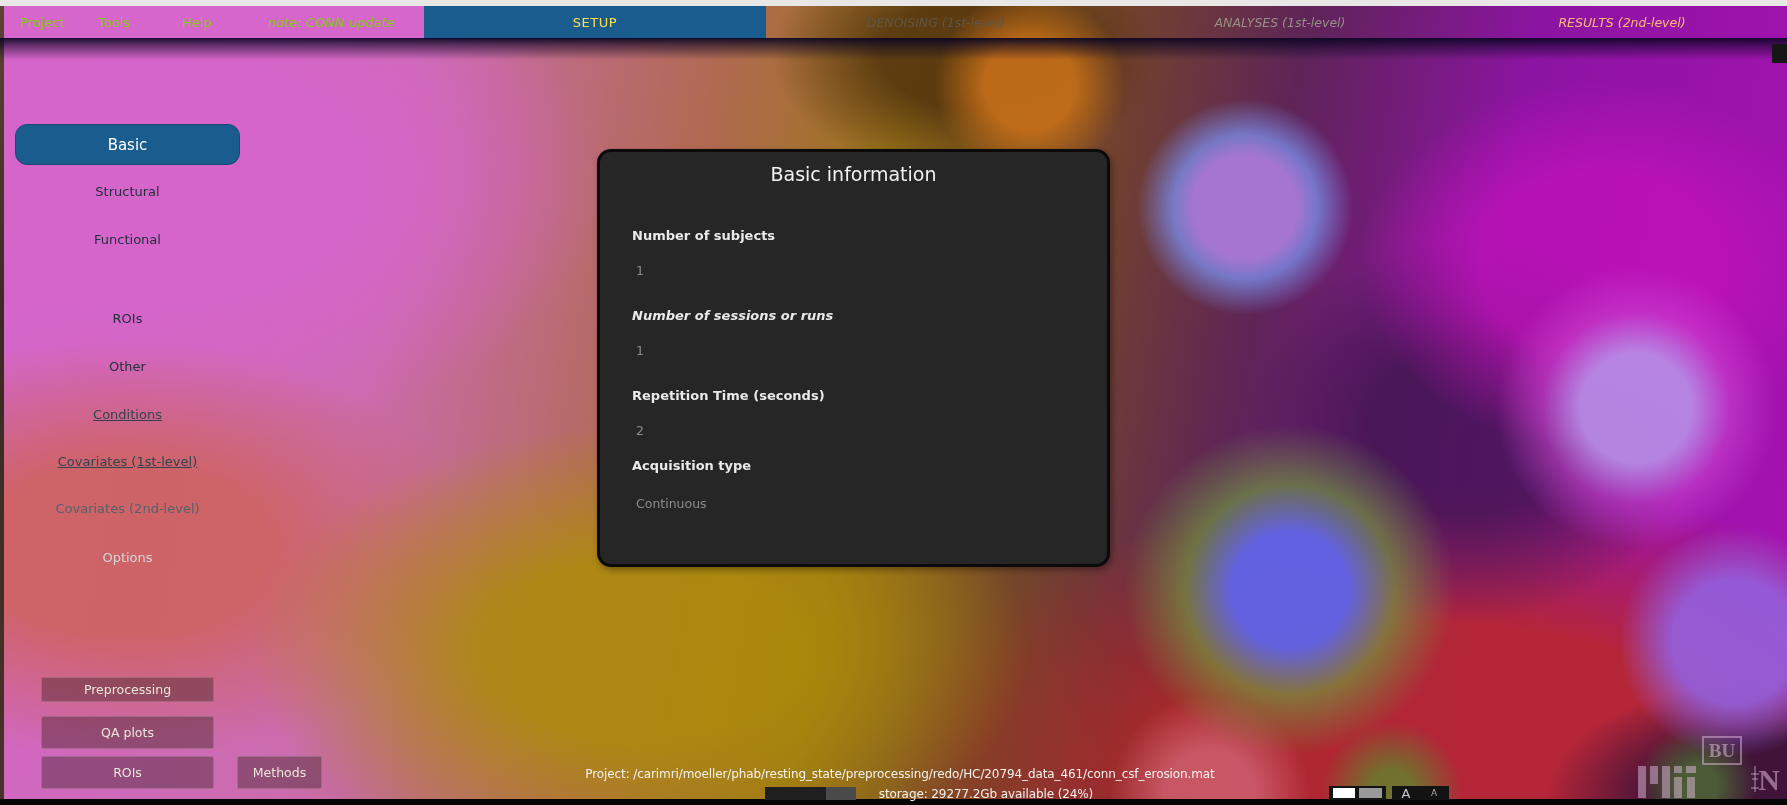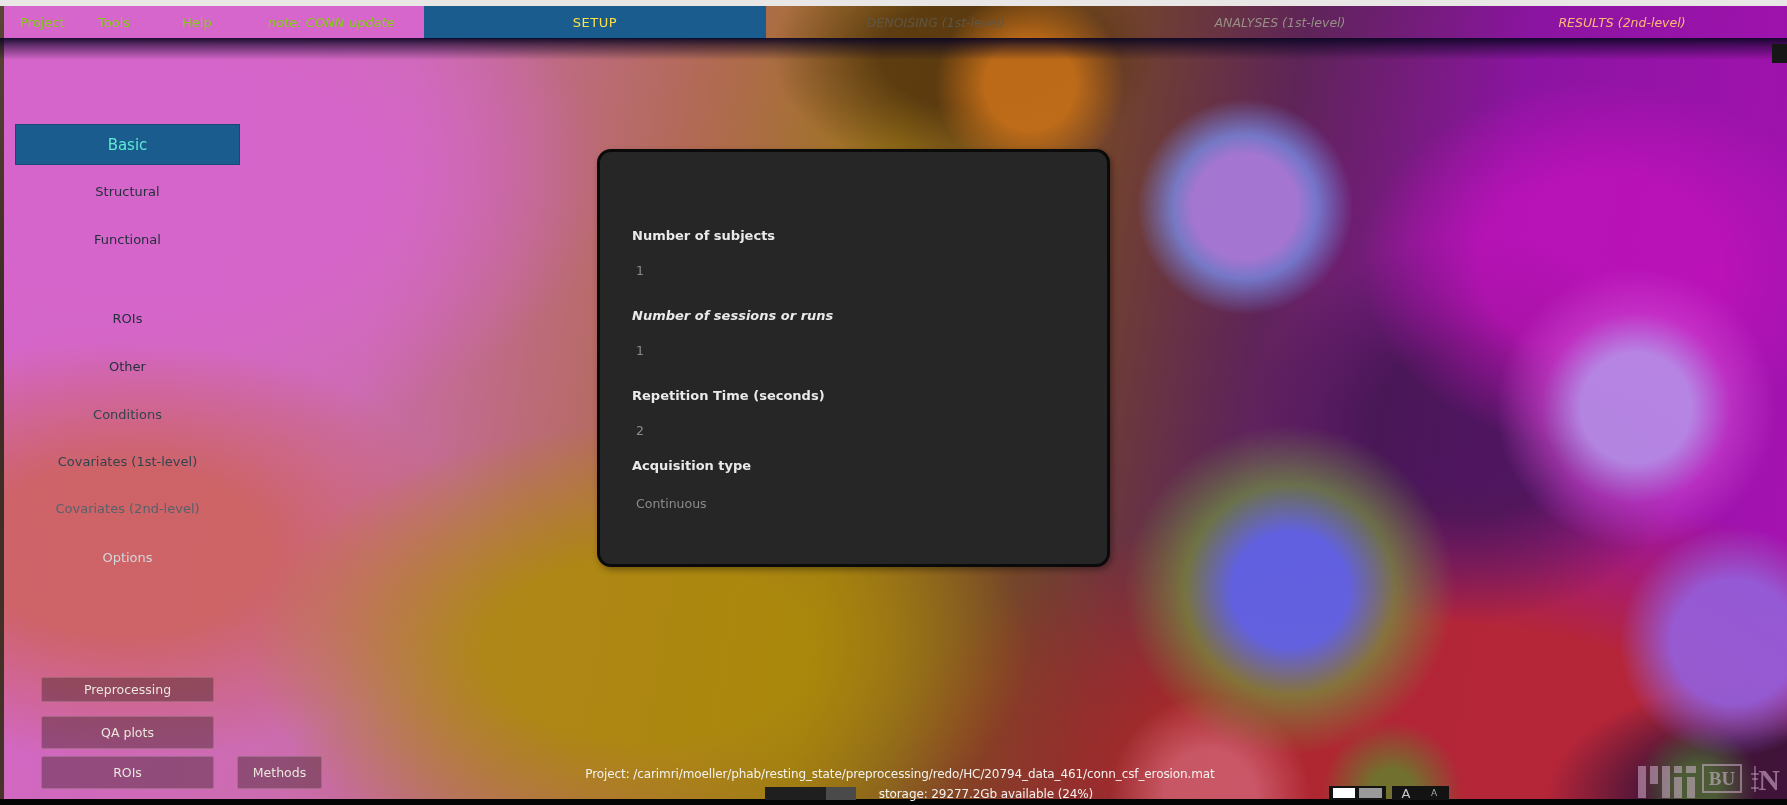--- a/index.html
+++ b/index.html
@@ -44,25 +44,25 @@
 
   
   .tab-setup { left:424px; top:6px; width:342px; height:33px; background:#1b5c8e;
     color:#fde047; font-size:13px; line-height:33px; text-align:center; letter-spacing:0.5px; }
   .tab-ghost { top:6px; height:33px; line-height:33px; font-size:12.5px; font-style:italic; text-align:center; transform:translateX(-50%); }
   .tab-denoising { color:#5e5646; }
   .tab-analyses  { color:#978e86; }
   .tab-results   { color:#fdba74; }
 
   
-  .sb-basic { left:15px; top:124px; width:225px; height:41px; background:#1b5c8e; border:1px solid #164a74; border-radius:0;
-    color:#5eead4; font-size:15px; display:flex; align-items:center; justify-content:center; }
+  .sb-basic { left:15px; top:124px; width:225px; height:41px; background:#1b5c8e; border:1px solid #164a74; border-radius:12px;
+    color:#ffffff; font-size:15px; display:flex; align-items:center; justify-content:center; }
   .sb-item { left:15px; width:225px; height:24px; font-size:13px; text-align:center; line-height:24px; cursor:default; }
   .c-dark  { color:#22303c; }
-  .c-dark2 { color:#32434f; }
+  .c-dark2 { color:#32434f;text-decoration:underline; }
   .c-mid   { color:#55626c; }
   .c-light { color:#d3d7da; }
 
   
   .panel { left:597px; top:149px; width:513px; height:418px; background:#262626;
     border:3px solid #0a0a0a; border-radius:14px; box-shadow:2px 3px 6px rgba(0,0,0,0.35); }
   .panel-title { left:0; top:11px; width:100%; text-align:center; color:#f2f2f2; font-size:19px; }
   .fld-label { left:32px; font-size:13px; font-weight:bold; color:#eaeaea; }
   .fld-value { left:36px; font-size:12.5px; color:#8b8b8b; cursor:text; }
 
@@ -77,21 +77,21 @@
 
   
   .widget-box { background:#131313; display:flex; align-items:center; }
   .swatch-white { width:22px; height:10px; background:#ffffff; margin-left:4px; }
   .swatch-gray  { width:23px; height:10px; background:#9a9a9a; margin-left:4px; }
   .font-a-big   { color:#c9c9c9; font-size:13px; width:28px; text-align:center; }
   .font-a-small { color:#ababab; font-size:9px;  width:28px; text-align:center; }
 
   
   .logo { color:rgba(219,186,219,0.55); }
-  .logo-bu { left:1702px; top:764px; width:40px; height:29px; border:2px solid rgba(219,186,219,0.5);
+  .logo-bu { left:1702px; top:736px; width:40px; height:29px; border:2px solid rgba(219,186,219,0.5);
     font-family:"Liberation Serif","DejaVu Serif",serif; font-weight:bold; font-size:19px;
     display:flex; align-items:center; justify-content:center; }
   .logo-n { left:1750px; top:762px; width:38px; height:36px;
     font-family:"Liberation Serif","DejaVu Serif",serif; font-weight:bold; font-size:30px;
     display:flex; align-items:center; justify-content:center; }
   .n-mark { position:absolute; left:1px; top:4px; width:8px; height:26px; }
 </style>
 </head>
 <body>
 
@@ -118,20 +118,21 @@
 <div class="abs sb-item c-dark" style="top:180px;">Structural</div>
 <div class="abs sb-item c-dark" style="top:228px;">Functional</div>
 <div class="abs sb-item c-dark" style="top:307px;">ROIs</div>
 <div class="abs sb-item c-dark" style="top:355px;">Other</div>
 <div class="abs sb-item c-dark2" style="top:403px;">Conditions</div>
 <div class="abs sb-item c-dark2" style="top:450px;">Covariates (1st-level)</div>
 <div class="abs sb-item c-mid" style="top:497px;">Covariates (2nd-level)</div>
 <div class="abs sb-item c-light" style="top:546px;">Options</div>
 
 <div class="abs panel">
+  <div class="abs panel-title">Basic information</div>
 
   <div class="abs fld-label" style="top:76px;">Number of subjects</div>
   <div class="abs fld-value" style="top:111px;">1</div>
 
   <div class="abs fld-label" style="top:156px;font-style:italic;">Number of sessions or runs</div>
   <div class="abs fld-value" style="top:191px;">1</div>
 
   <div class="abs fld-label" style="top:236px;">Repetition Time (seconds)</div>
   <div class="abs fld-value" style="top:271px;">2</div>
 

